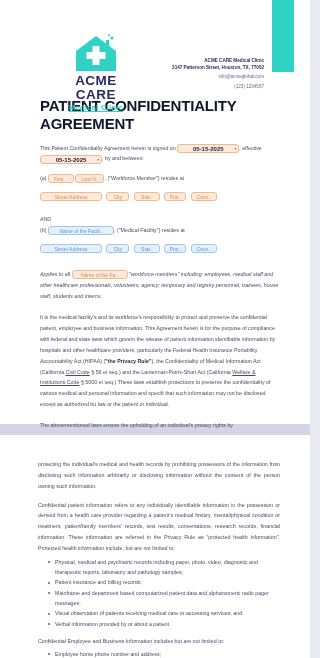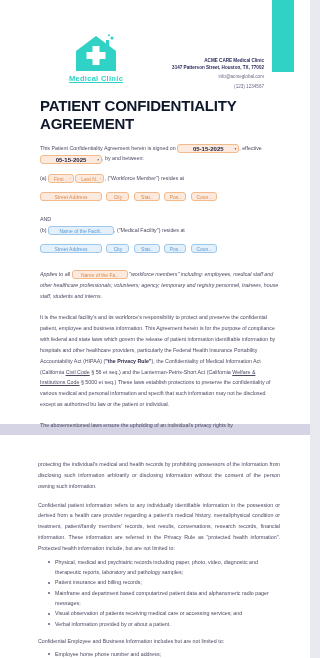--- a/index.html
+++ b/index.html
@@ -114,20 +114,21 @@
         <span>
           <svg width="46" height="40" viewBox="0 0 46 40">
             <path d="M23 3 L43 18 L43 38 L3 38 L3 18 Z" fill="#2fd2c4"></path>
             <rect x="19.5" y="13" width="7" height="19" fill="#ffffff"></rect>
             <rect x="13.5" y="19" width="19" height="7" fill="#ffffff"></rect>
             <rect x="33" y="7" width="3.2" height="8" fill="#2fd2c4"></rect>
             <circle cx="39" cy="5" r="1.6" fill="#2fd2c4"></circle>
             <circle cx="36" cy="2.2" r="1" fill="#2fd2c4"></circle>
           </svg>
         </span>
+        <div class="brand">ACME CARE</div>
         <div class="sub">Medical Clinic</div>
       </div>
 
       <div class="clinicinfo">
         <div>ACME CARE Medical Clinic</div>
         <div>3147 Patterson Street, Houston, TX, 77002</div>
         <div class="light">info@acmeglobal.com</div>
         <div class="light">(123) 1234567</div>
       </div>
     </div>

